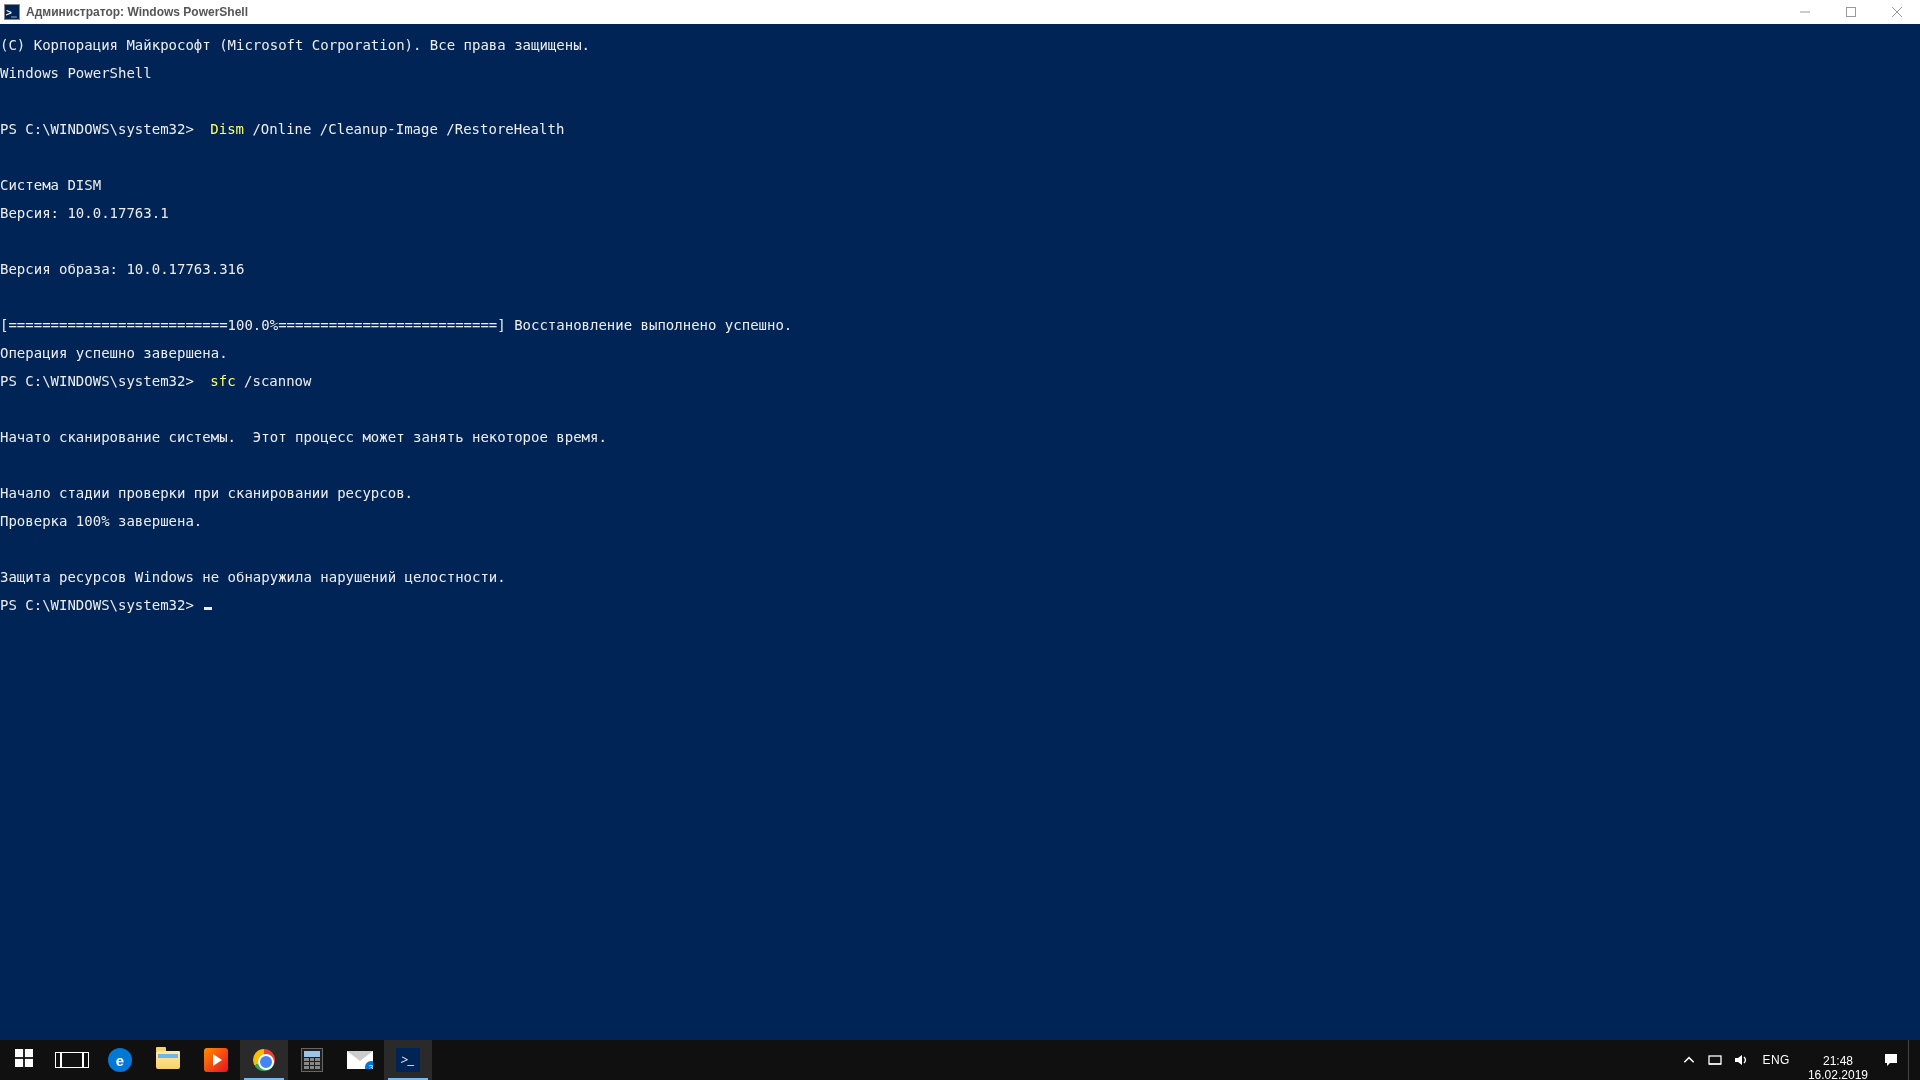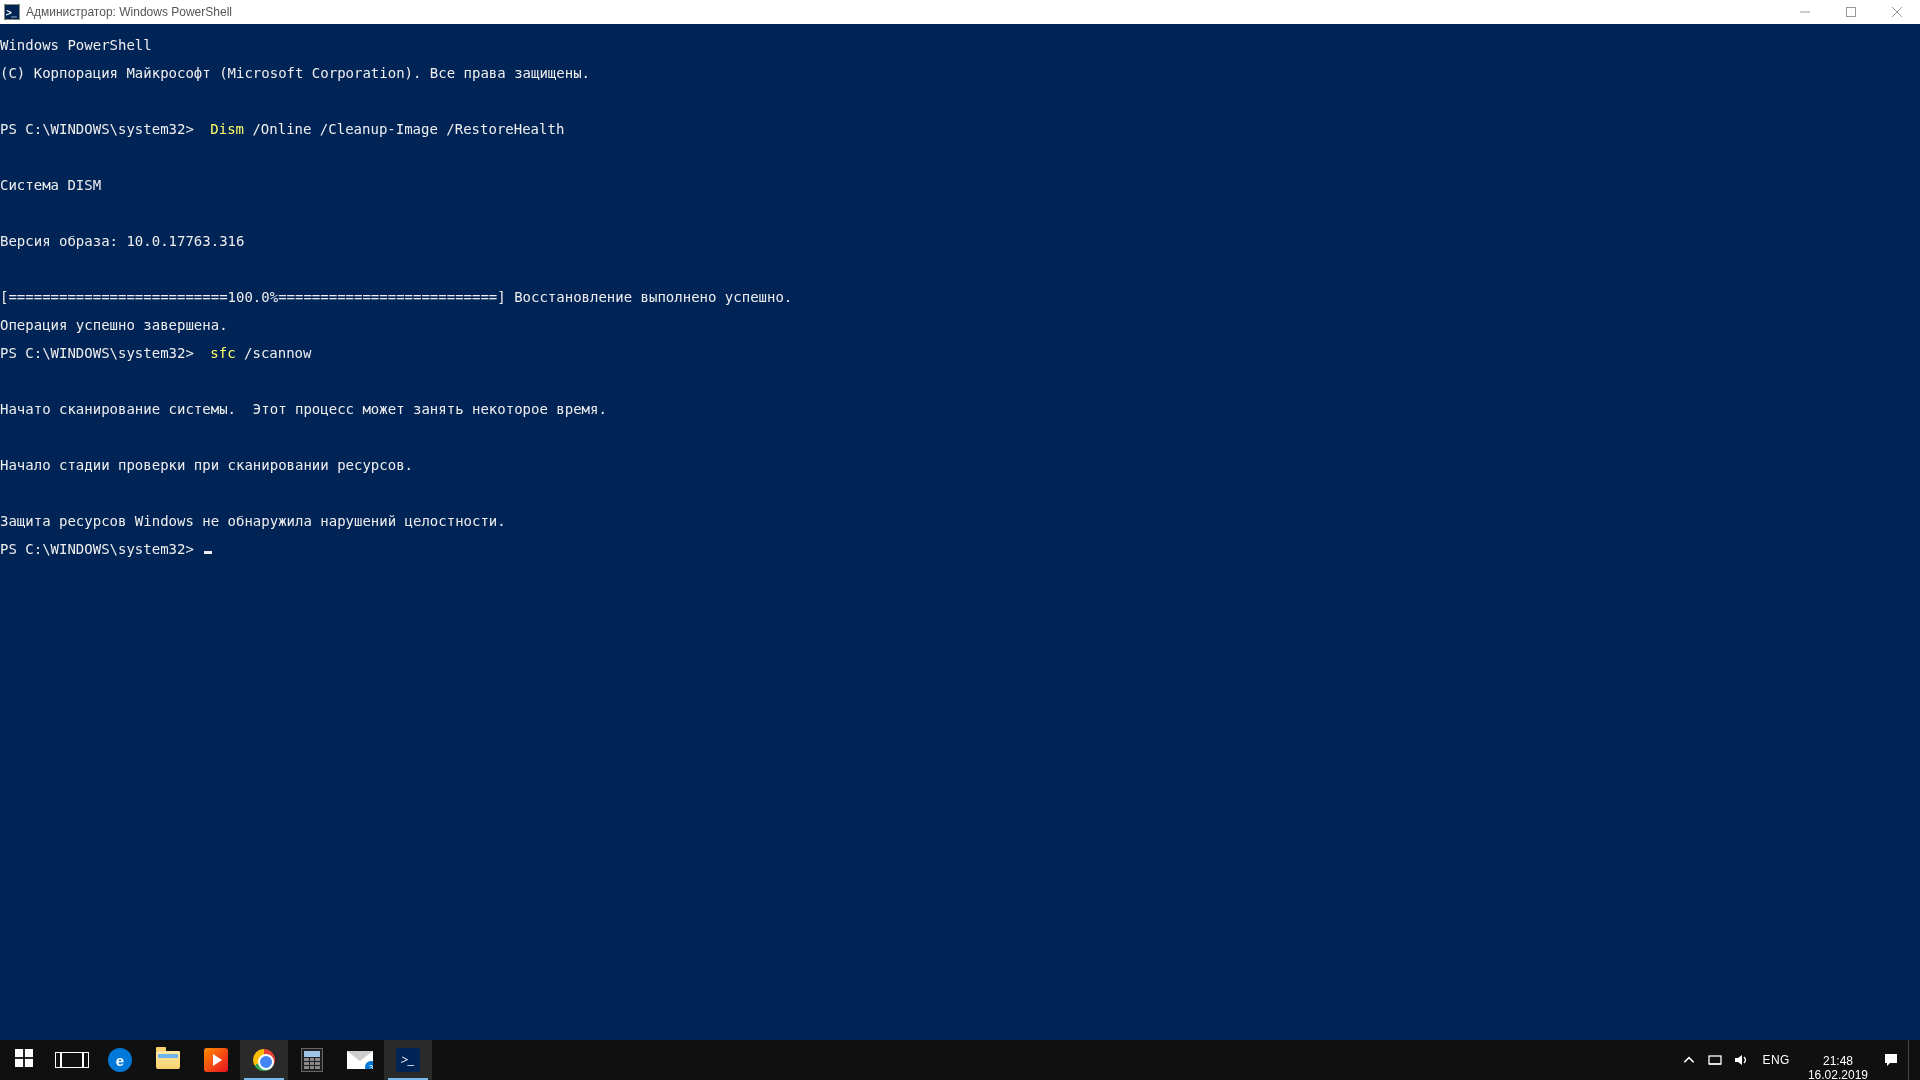--- a/index.html
+++ b/index.html
@@ -17,21 +17,21 @@
   }
   .titlebar .ps-icon {
     width: 16px; height: 16px;
     background: #012456;
     display: inline-flex;
     align-items: center; justify-content: center;
     margin-right: 6px;
     border: 1px solid #888;
   }
   .titlebar .ps-icon span { color: #fff; font-size: 10px; font-weight: bold; transform: skewX(-8deg); }
-  .titlebar .title-text { flex: 0 0 auto; }
+  .titlebar .title-text { flex: 0 0 auto; font-weight: bold; }
   .titlebar .spacer { flex: 1; }
   .titlebar .win-controls { display: flex; height: 100%; }
   .titlebar .win-btn {
     width: 46px; height: 100%;
     display: flex; align-items: center; justify-content: center;
     color: #888;
   }
   .titlebar .win-btn svg { width: 10px; height: 10px; stroke: #999; stroke-width: 1; fill: none; }
 
   
@@ -187,36 +187,38 @@
     <div class="win-btn">
       <svg viewBox="0 0 10 10">
           <line x1="0" y1="0" x2="10" y2="10"></line>
           <line x1="10" y1="0" x2="0" y2="10"></line>
         </svg>
     </div>
   </div>
 </div>
 
 <div class="terminal">
+<div class="line">(C) Корпорация Майкрософт (Microsoft Corporation). Все права защищены.</div>
 <div class="line">Windows PowerShell</div>
-<div class="line">(C) Корпорация Майкрософт (Microsoft Corporation). Все права защищены.</div>
 <div class="line"></div>
 <div class="line"><span>PS C:\WINDOWS\system32&gt; </span><span class="cmd">Dism</span><span> /Online /Cleanup-Image /RestoreHealth</span></div>
 <div class="line"></div>
 <div class="line">Cистема DISM</div>
+<div class="line">Версия: 10.0.17763.1</div>
 <div class="line"></div>
 <div class="line">Версия образа: 10.0.17763.316</div>
 <div class="line"></div>
 <div class="line">[==========================100.0%==========================] Восстановление выполнено успешно.</div>
 <div class="line">Операция успешно завершена.</div>
 <div class="line"><span>PS C:\WINDOWS\system32&gt; </span><span class="cmd">sfc</span><span> /scannow</span></div>
 <div class="line"></div>
 <div class="line">Начато сканирование системы.  Этот процесс может занять некоторое время.</div>
 <div class="line"></div>
 <div class="line">Начало стадии проверки при сканировании ресурсов.</div>
+<div class="line">Проверка 100% завершена.</div>
 <div class="line"></div>
 <div class="line">Защита ресурсов Windows не обнаружила нарушений целостности.</div>
 <div class="line"><span>PS C:\WINDOWS\system32&gt; </span><span class="cursor"></span></div>
 </div>
 
 <div class="taskbar">
   <div class="tbtn">
     <span class="ic-start">
       <svg viewBox="0 0 20 20">
           <rect x="0" y="0" width="9" height="9"></rect>

